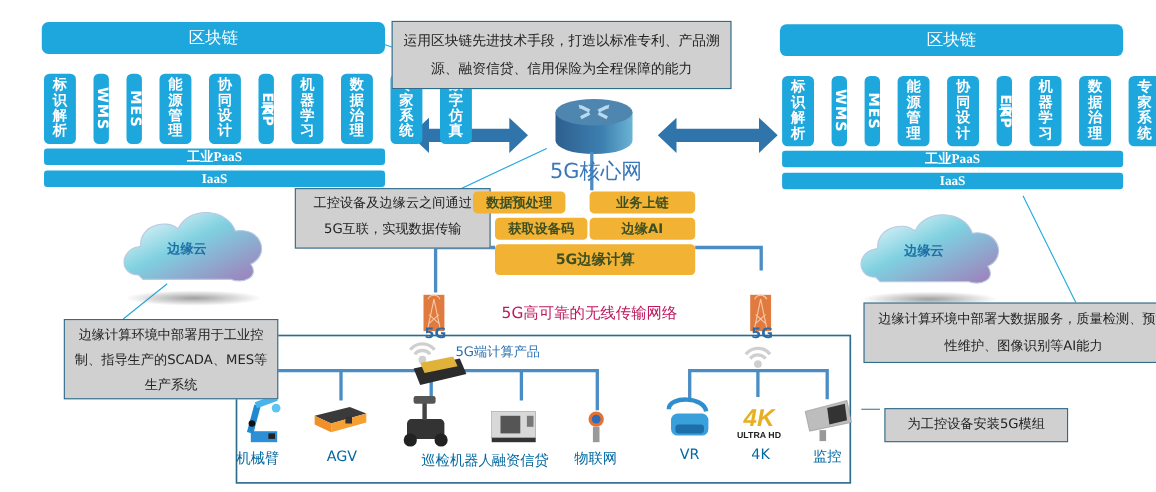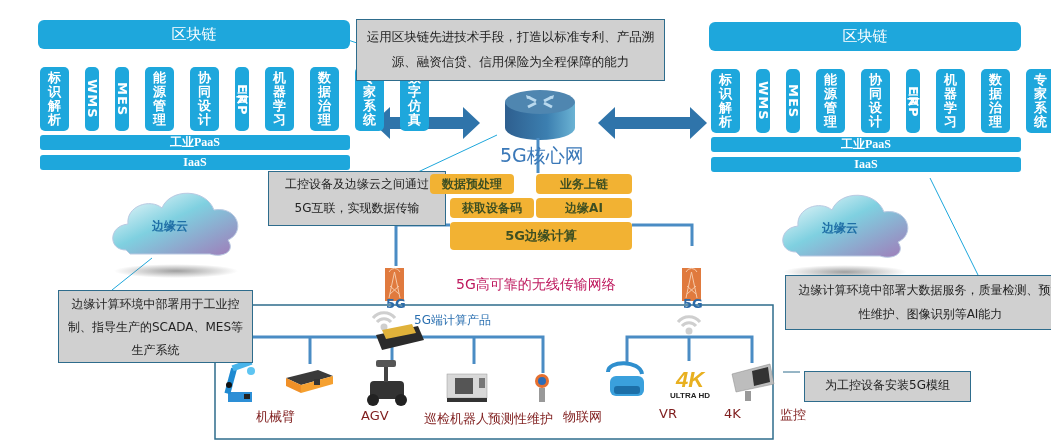--- a/index.html
+++ b/index.html
@@ -9,21 +9,21 @@
   .chain-title{position:absolute;left:0;top:0;width:312px;height:29px;background:#1ea7dc;border-radius:6px;color:#fff;font-size:15px;display:flex;align-items:center;justify-content:center;}
   .mods{position:absolute;left:2px;top:47px;width:310px;height:64px;display:flex;gap:16px;}
   .mod{flex:1;background:#1ea7dc;border-radius:5px;color:#fff;font-weight:bold;font-size:13px;line-height:14px;display:flex;align-items:center;justify-content:center;text-align:center;}
   .mod.v{writing-mode:vertical-rl;text-orientation:mixed;letter-spacing:1px;}
   .mod.cjk{width:15px;word-break:break-all;padding:0 8px;}
   .bar{position:absolute;left:2px;width:310px;height:15px;background:#1ea7dc;border-radius:3px;color:#fff;font-weight:bold;font-size:12px;display:flex;align-items:center;justify-content:center;font-family:Liberation Serif, serif;}
   .note{position:absolute;background:#d0d0d0;border:1.5px solid #2e6c8c;color:#222;font-size:12px;line-height:23px;text-align:center;box-sizing:border-box;}
   .orange{position:absolute;background:#f2b233;border-radius:4px;color:#3e4f22;font-weight:bold;font-size:12px;display:flex;align-items:center;justify-content:center;}
   .cloud-label{position:absolute;color:#1f6fa6;font-weight:bold;font-size:12px;}
   .label5g{position:absolute;color:#2b6aa8;font-weight:bold;font-size:13px;margin-top:46px;}
-  .devlabel{position:absolute;color:#7f1d1d;font-size:13px;text-align:center;white-space:nowrap;padding-left:41px;}
+  .devlabel{position:absolute;color:#0369a1;font-size:13px;text-align:center;white-space:nowrap;}
   .blue-title{position:absolute;color:#2a6fb0;}
   svg{position:absolute;left:0;top:0;}
 </style>
 </head>
 <body>
 
 <svg width="1051" height="447">
   <defs>
     <linearGradient id="cloudGrad" x1="0" y1="0" x2="1" y2="1">
       <stop offset="0" stop-color="#ffffff"></stop>
@@ -225,19 +225,19 @@
 <div class="cloud-label" style="left:152px;top:218px;">边缘云</div>
 <div class="cloud-label" style="left:822px;top:220px;">边缘云</div>
 
 <div class="label5g" style="left:386px;top:250px;">5G</div>
 <div class="label5g" style="left:683px;top:250px;">5G</div>
 <div class="abs" style="left:456px;top:276px;font-size:14px;color:#be185d;">5G高可靠的无线传输网络</div>
 
 <div class="blue-title" style="left:414px;top:312px;font-size:12px;">5G端计算产品</div>
 
 <div class="devlabel" style="left:215px;top:408px;">机械臂</div>
-<div class="devlabel" style="left:297px;top:408px;margin-left:23px;">AGV</div>
+<div class="devlabel" style="left:297px;top:408px;">AGV</div>
 <div class="devlabel" style="left:355px;top:410px;margin-left:28px;">巡检机器人</div>
-<div class="devlabel" style="left:447px;top:410px;">预测性维护</div>
+<div class="devlabel" style="left:447px;top:410px;">融资信贷</div>
 <div class="devlabel" style="left:522px;top:408px;">物联网</div>
 <div class="devlabel" style="left:618px;top:406px;">VR</div>
 <div class="devlabel" style="left:683px;top:406px;">4K</div>
 <div class="devlabel" style="left:739px;top:406px;">监控</div>
 
 </body></html>

